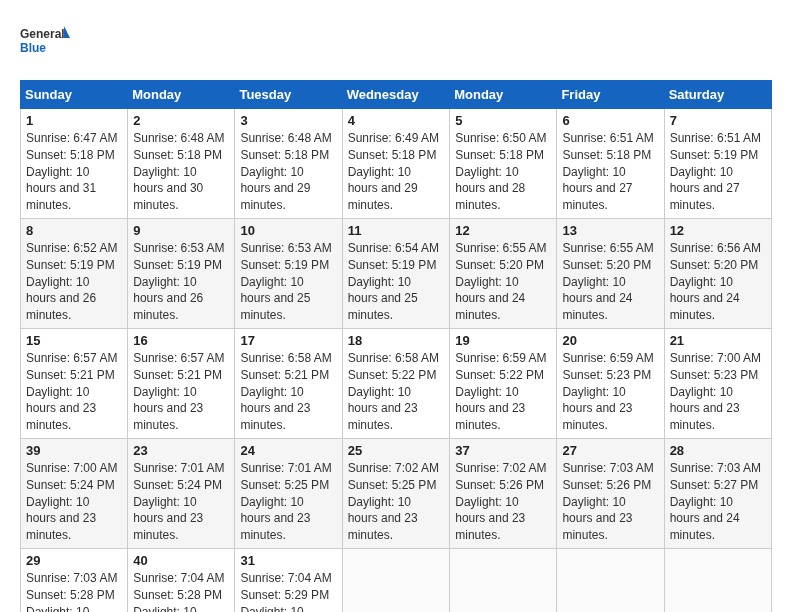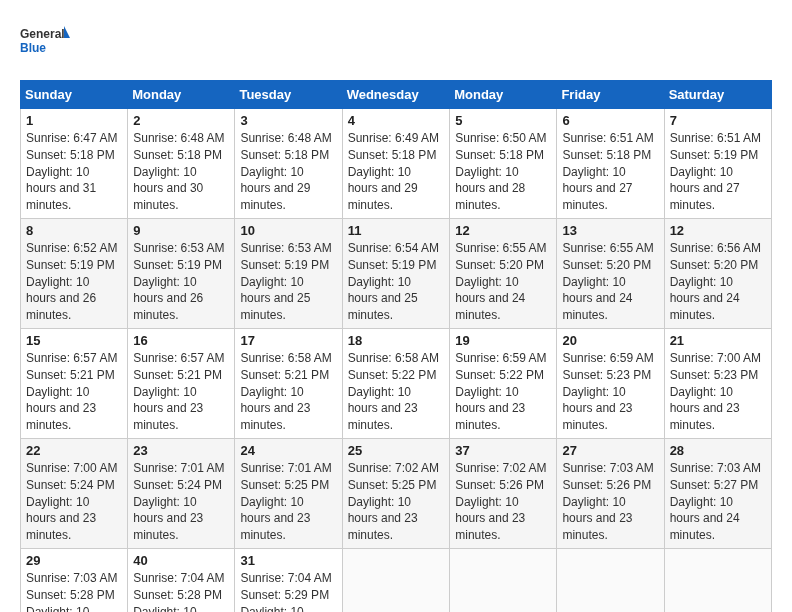--- a/index.html
+++ b/index.html
@@ -189,21 +189,21 @@
           <span class="day-number">20</span>
           <span class="day-info">Sunrise: 6:59 AM<br>Sunset: 5:23 PM<br>Daylight: 10 hours and 23 minutes.</span>
         </td>
         <td>
           <span class="day-number">21</span>
           <span class="day-info">Sunrise: 7:00 AM<br>Sunset: 5:23 PM<br>Daylight: 10 hours and 23 minutes.</span>
         </td>
       </tr>
       <tr>
         <td>
-          <span class="day-number">22</span>
+          <span class="day-number">39</span>
           <span class="day-info">Sunrise: 7:00 AM<br>Sunset: 5:24 PM<br>Daylight: 10 hours and 23 minutes.</span>
         </td>
         <td>
           <span class="day-number">23</span>
           <span class="day-info">Sunrise: 7:01 AM<br>Sunset: 5:24 PM<br>Daylight: 10 hours and 23 minutes.</span>
         </td>
         <td>
           <span class="day-number">24</span>
           <span class="day-info">Sunrise: 7:01 AM<br>Sunset: 5:25 PM<br>Daylight: 10 hours and 23 minutes.</span>
         </td>

